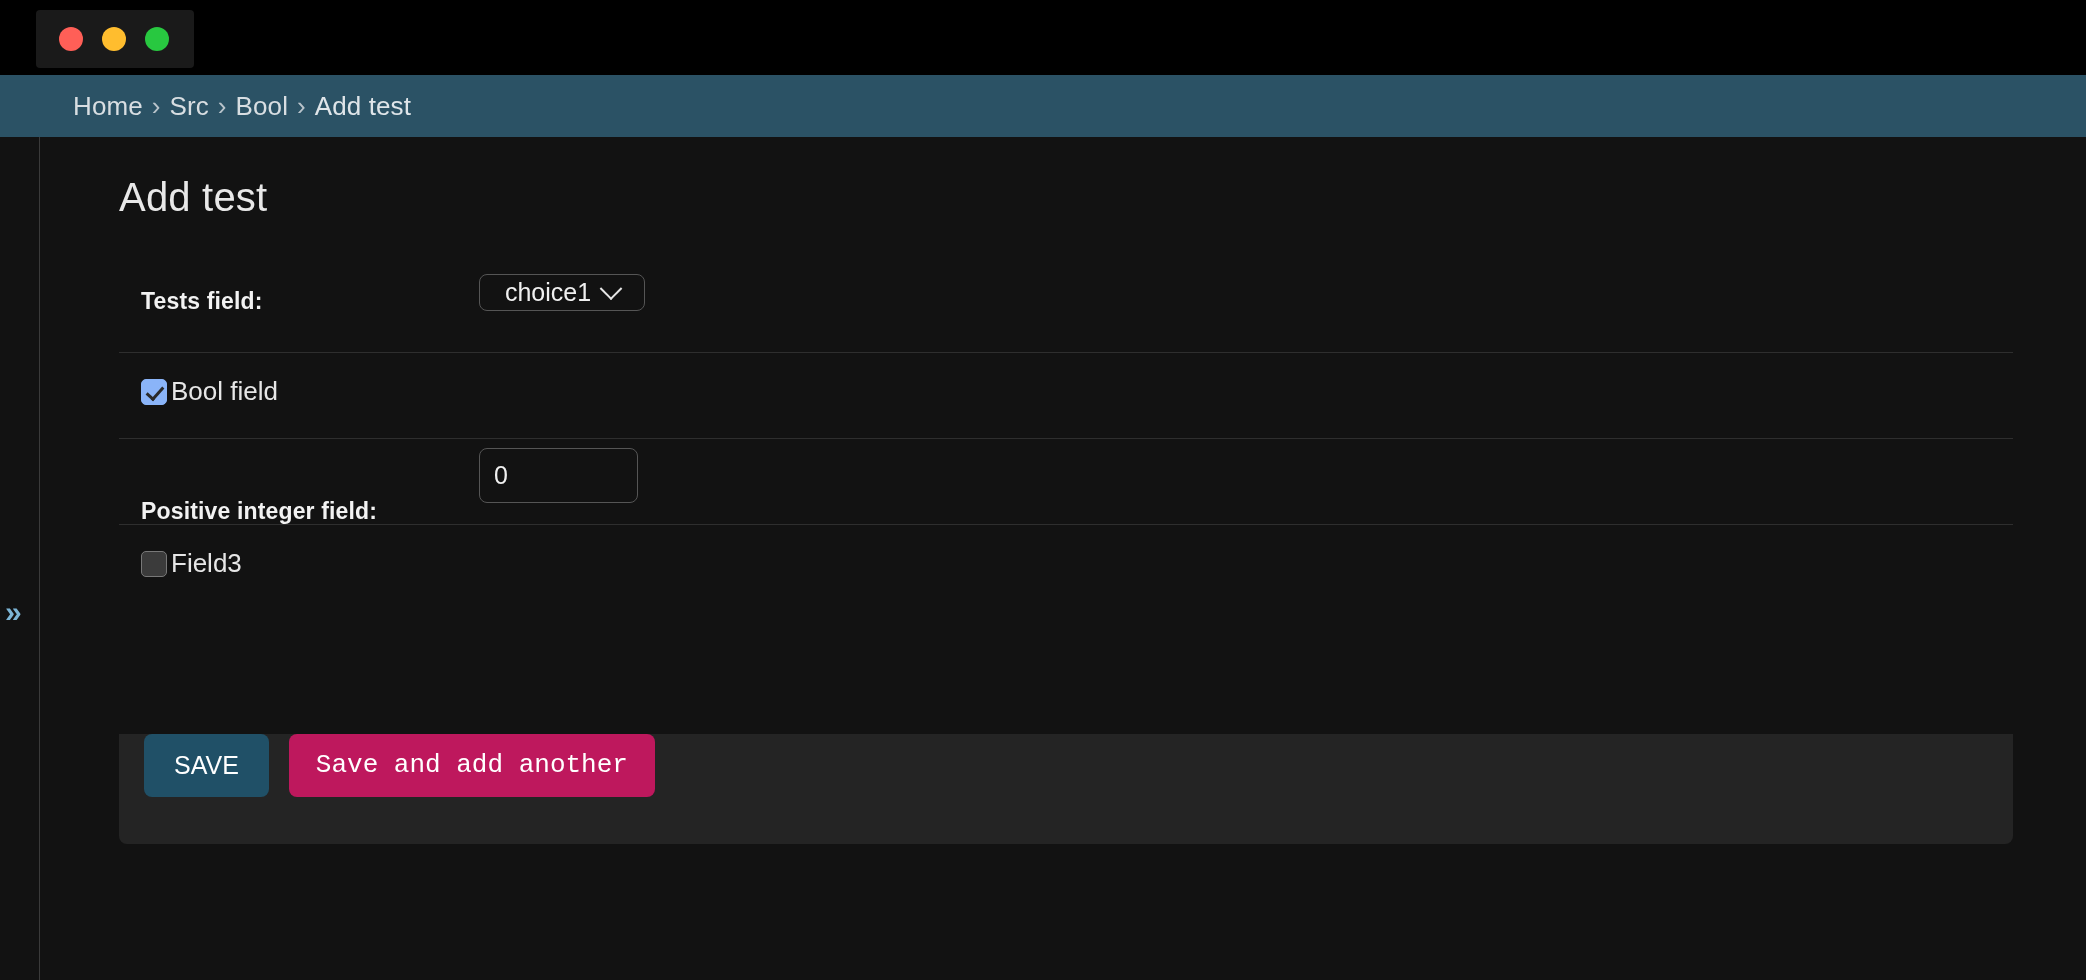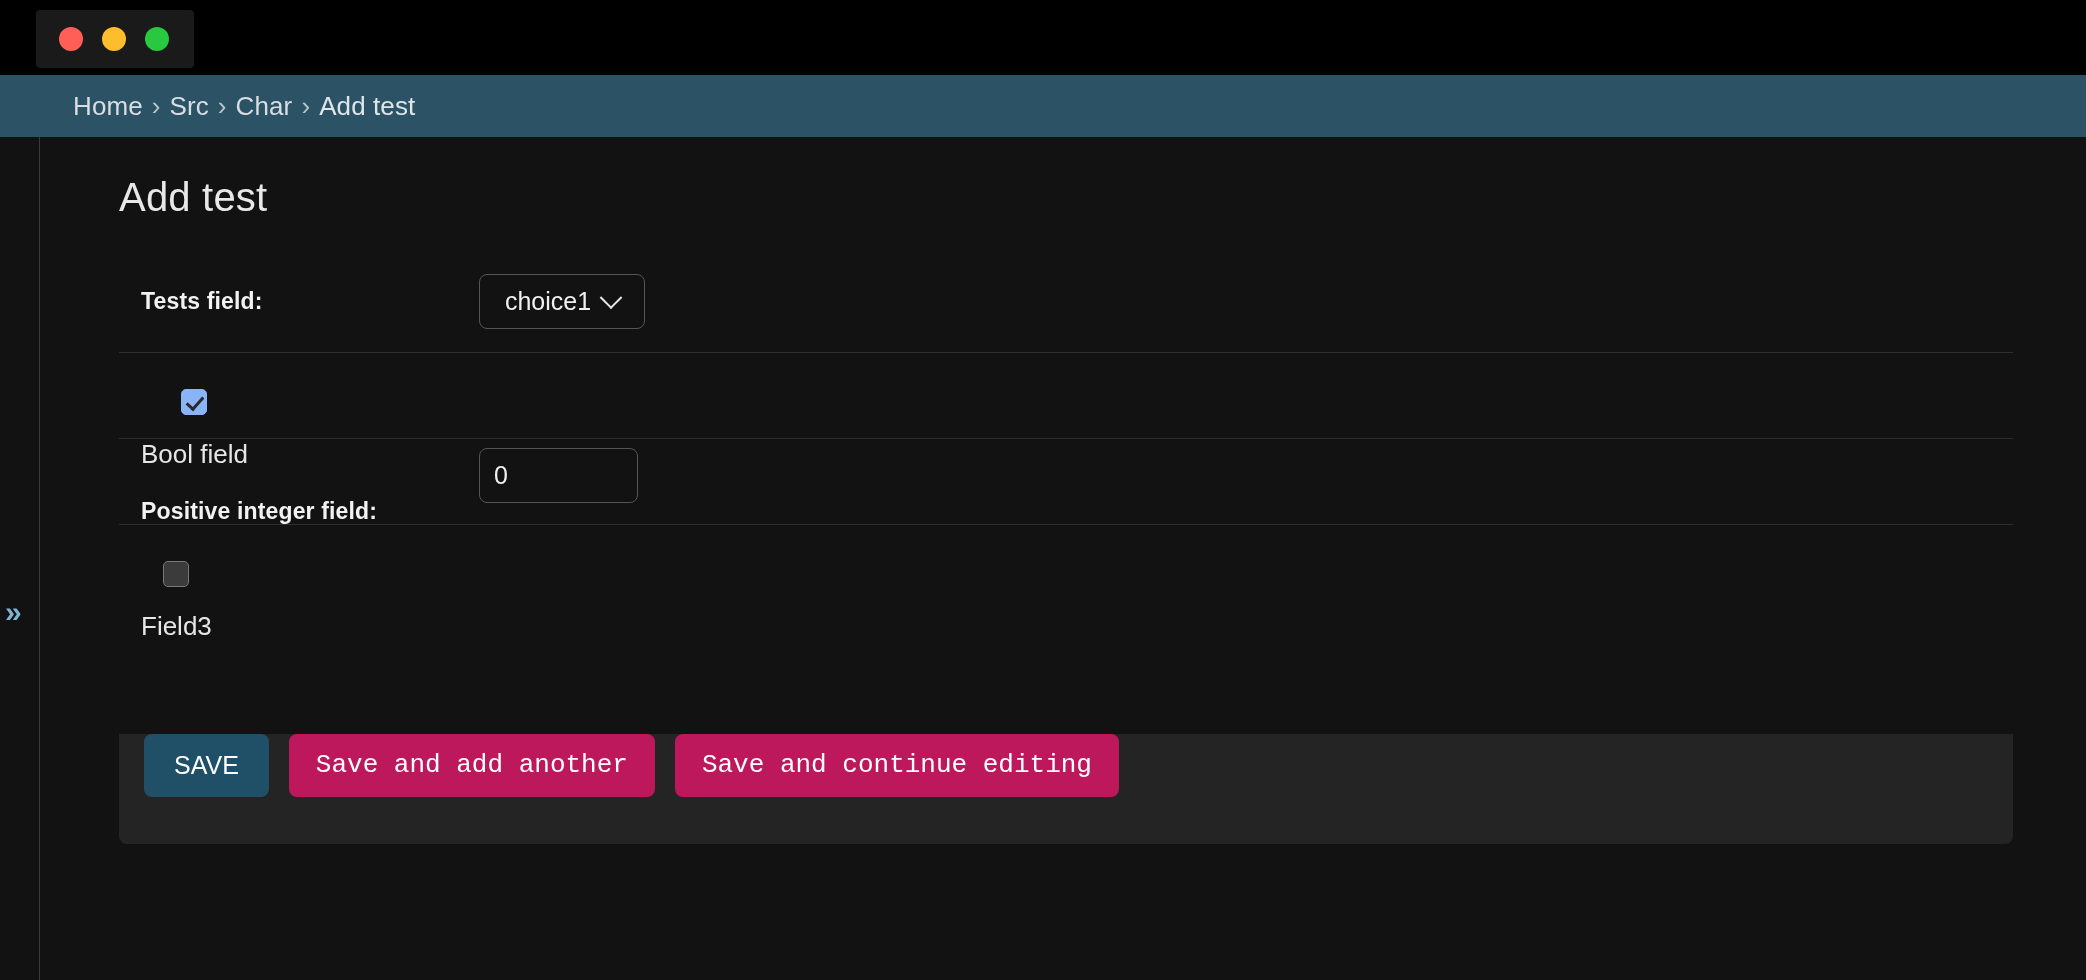--- a/index.html
+++ b/index.html
@@ -157,21 +157,21 @@
     width: 2px; height: 32px;
     background: #f0f0f0;
     animation: blink 1.1s steps(1) infinite;
   }
   @keyframes blink { 0%,49%{opacity:1} 50%,100%{opacity:1} }
 
   
   .choice-select {
     position: absolute;
     left: 360px; top: 7px;
-    width: 166px; height: 55px;
+    width: 166px; height: 37px;
     background: #121212;
     border: 1px solid #555555;
     border-radius: 8px;
     color: #f0f0f0;
     font-family: "Liberation Sans", sans-serif;
     font-size: 25px;
     display: flex;
     align-items: center;
     justify-content: center;
     gap: 12px;
@@ -196,25 +196,24 @@
     color: #f0f0f0;
     font-family: "Liberation Sans", sans-serif;
     font-size: 25px;
     padding: 0 14px;
     outline: none;
   }
 
   
   .cb-wrap {
     position: absolute;
-    left: 22px; top: 36px;
+    left: 22px; top: 23px;
     display: flex;
     align-items: center;
-    gap: 24px;
-    flex-direction: column;
+    gap: 4px;
   }
   .cb {
     width: 26px; height: 26px;
     border-radius: 5px;
     display: inline-block;
     position: relative;
     cursor: pointer;
     flex: none;
   }
   .cb.checked {
@@ -282,21 +281,21 @@
     <span class="tl-dot tl-yellow"></span>
     <span class="tl-dot tl-green"></span>
   </div>
 </div>
 
 <nav class="breadcrumbs">
   <a href="#">Home</a>
   <span class="bc-sep">›</span>
   <a href="#">Src</a>
   <span class="bc-sep">›</span>
-  <a href="#">Char</a>
+  <a href="#">Bool</a>
   <span class="bc-sep">›</span>
   <span class="bc-current">Add test</span>
 </nav>
 
 <div class="page-body">
 
   <div class="left-rail">
     <span class="rail-toggle">»</span>
   </div>
 
@@ -332,17 +331,16 @@
           <span class="cb unchecked"></span>
           <span class="cb-label">Field3</span>
         </div>
       </div>
 
     </form>
 
     <div class="submit-row">
       <button type="button" class="btn btn-save">SAVE</button>
       <button type="button" class="btn btn-alt">Save and add another</button>
-      <button type="button" class="btn btn-alt">Save and continue editing</button>
     </div>
 
   </div>
 </div>
 
 </body></html>

